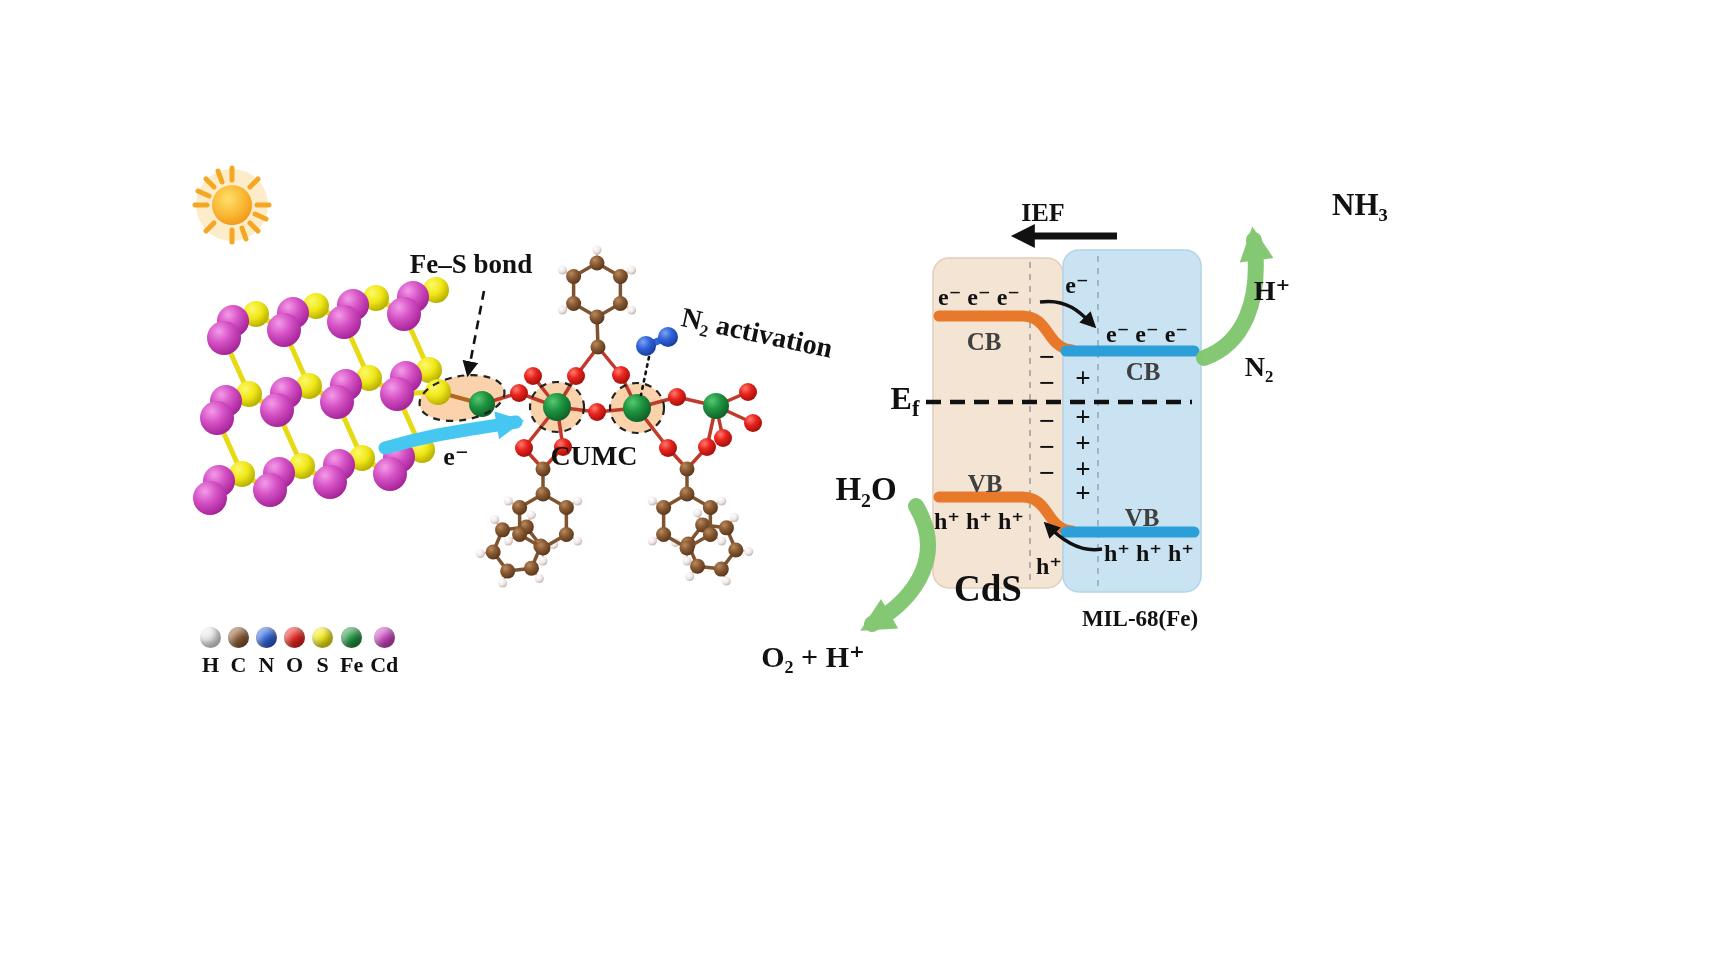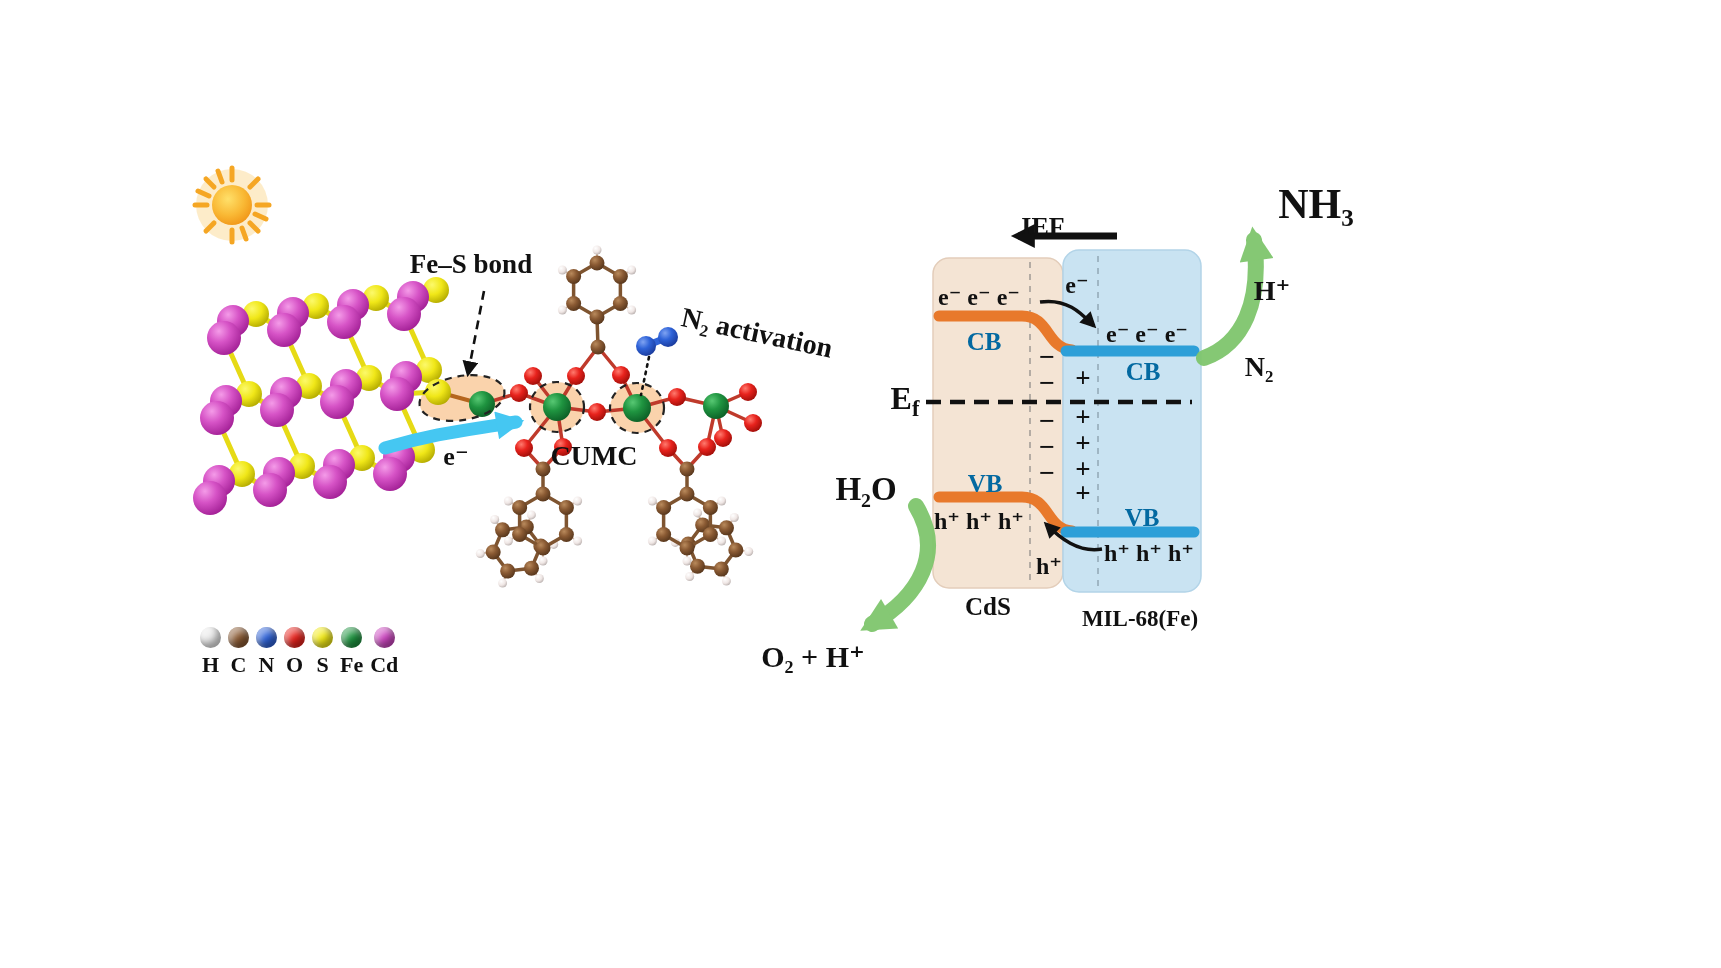--- a/index.html
+++ b/index.html
@@ -2,21 +2,21 @@
 <html><head>
 <meta charset="utf-8">
 <style>
   *{margin:0;padding:0;box-sizing:border-box}
   html,body{background:#fff}
   body{width:1721px;height:968px;overflow:hidden}
   #canvas{position:relative;width:1721px;height:968px;background:#fff;
           font-family:"Liberation Serif","DejaVu Serif",serif;color:#111}
   #scene{position:absolute;left:0;top:0}
   .lbl{position:absolute;transform:translate(-50%,-50%);font-weight:700;white-space:nowrap;line-height:1}
-  .gray{color:#0369a1}
+  .gray{color:#404040}
   .rot{transform:translate(-50%,-50%) rotate(12deg)}
   .legend{position:absolute;left:200px;top:627px;display:flex;gap:7px}
   .legend .col{display:flex;flex-direction:column;align-items:center;gap:4px}
   .legend .ball{width:21px;height:21px;border-radius:50%;
       box-shadow:inset -4px -5px 6px rgba(0,0,0,.38), inset 4px 5px 6px rgba(255,255,255,.55);}
   .legend .sym{font-weight:700;font-size:22px}
   sub{font-size:70%}
 </style>
 </head>
 <body>
@@ -403,21 +403,21 @@
     <div class="col">
       <div class="ball" style="background: rgb(31, 148, 64);"></div>
       <div class="sym">Fe</div>
     </div>
     <div class="col">
       <div class="ball" style="background: rgb(204, 70, 192);"></div>
       <div class="sym">Cd</div>
     </div>
   </div>
 
-  <div class="lbl" style="left:1043px;top:227px;font-size:26px">IEF</div>
+  <div class="lbl" style="left:1043px;top:213px;font-size:26px">IEF</div>
   <div class="lbl" style="left:905px;top:401px;font-size:32px"><span>E</span><sub>f</sub></div>
 
   <div class="lbl" style="left:979px;top:297px;font-size:24px">e⁻ e⁻ e⁻</div>
   <div class="lbl gray" style="left:984px;top:341px;font-size:25px">CB</div>
   <div class="lbl" style="left:1077px;top:285px;font-size:24px">e⁻</div>
   <div class="lbl" style="left:1147px;top:334px;font-size:24px">e⁻ e⁻ e⁻</div>
   <div class="lbl gray" style="left:1143px;top:371px;font-size:25px">CB</div>
   <div class="lbl gray" style="left:985px;top:483px;font-size:25px">VB</div>
   <div class="lbl" style="left:979px;top:521px;font-size:24px">h⁺ h⁺ h⁺</div>
   <div class="lbl gray" style="left:1142px;top:517px;font-size:25px">VB</div>
@@ -428,22 +428,22 @@
   <div class="lbl" style="left:1047px;top:383px;font-size:28px">−</div>
   <div class="lbl" style="left:1047px;top:421px;font-size:28px">−</div>
   <div class="lbl" style="left:1047px;top:447px;font-size:28px">−</div>
   <div class="lbl" style="left:1047px;top:473px;font-size:28px">−</div>
   <div class="lbl" style="left:1083px;top:378px;font-size:27px">+</div>
   <div class="lbl" style="left:1083px;top:417px;font-size:27px">+</div>
   <div class="lbl" style="left:1083px;top:443px;font-size:27px">+</div>
   <div class="lbl" style="left:1083px;top:469px;font-size:27px">+</div>
   <div class="lbl" style="left:1083px;top:493px;font-size:27px">+</div>
 
-  <div class="lbl" style="left:988px;top:606px;font-size:25px">CdS</div>
+  <div class="lbl" style="left:988px;top:588px;font-size:37px">CdS</div>
   <div class="lbl" style="left:1140px;top:618px;font-size:23px">MIL-68(Fe)</div>
 
-  <div class="lbl" style="left:1316px;top:204px;font-size:42px">NH₃</div>
+  <div class="lbl" style="left:1360px;top:204px;font-size:31px">NH₃</div>
   <div class="lbl" style="left:1272px;top:291px;font-size:28px">H⁺</div>
   <div class="lbl" style="left:1259px;top:367px;font-size:28px">N₂</div>
   <div class="lbl" style="left:866px;top:489px;font-size:33px">H₂O</div>
   <div class="lbl" style="left:813px;top:657px;font-size:30px">O₂ + H⁺</div>
 
 </div>
 
 </body></html>

